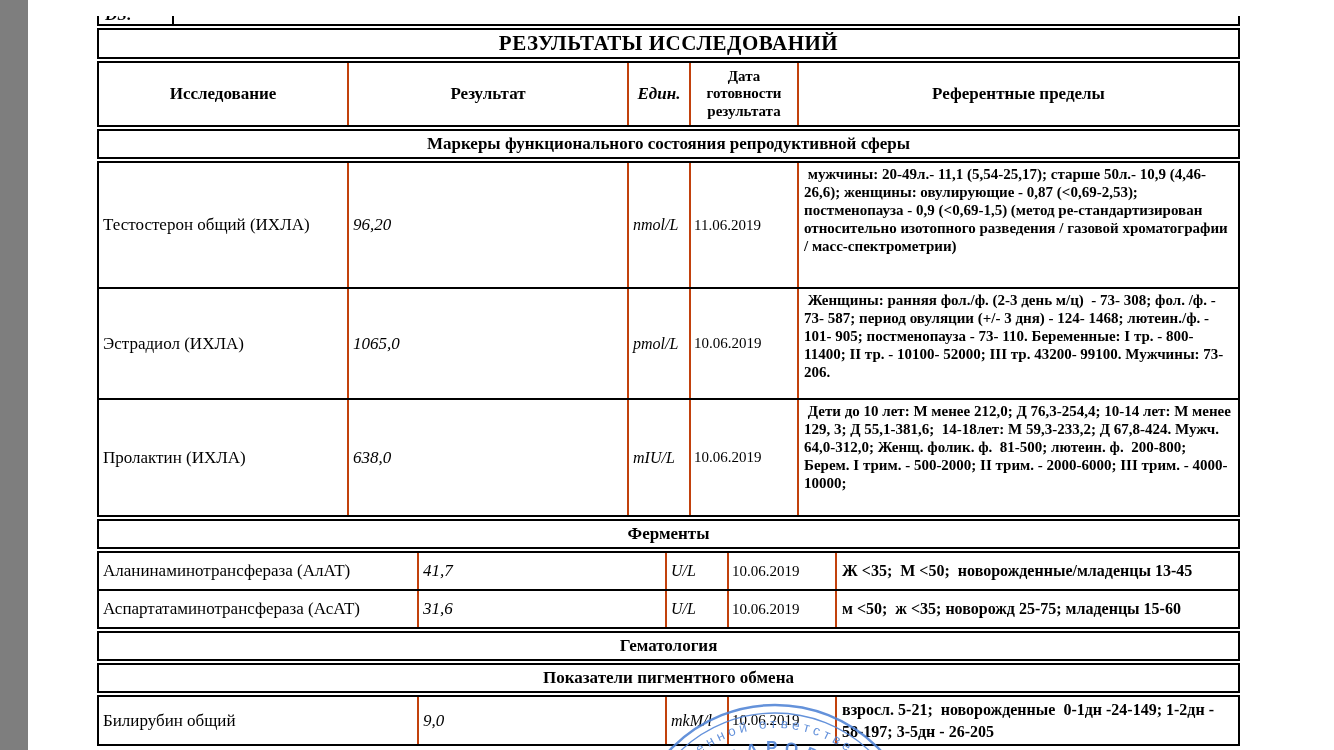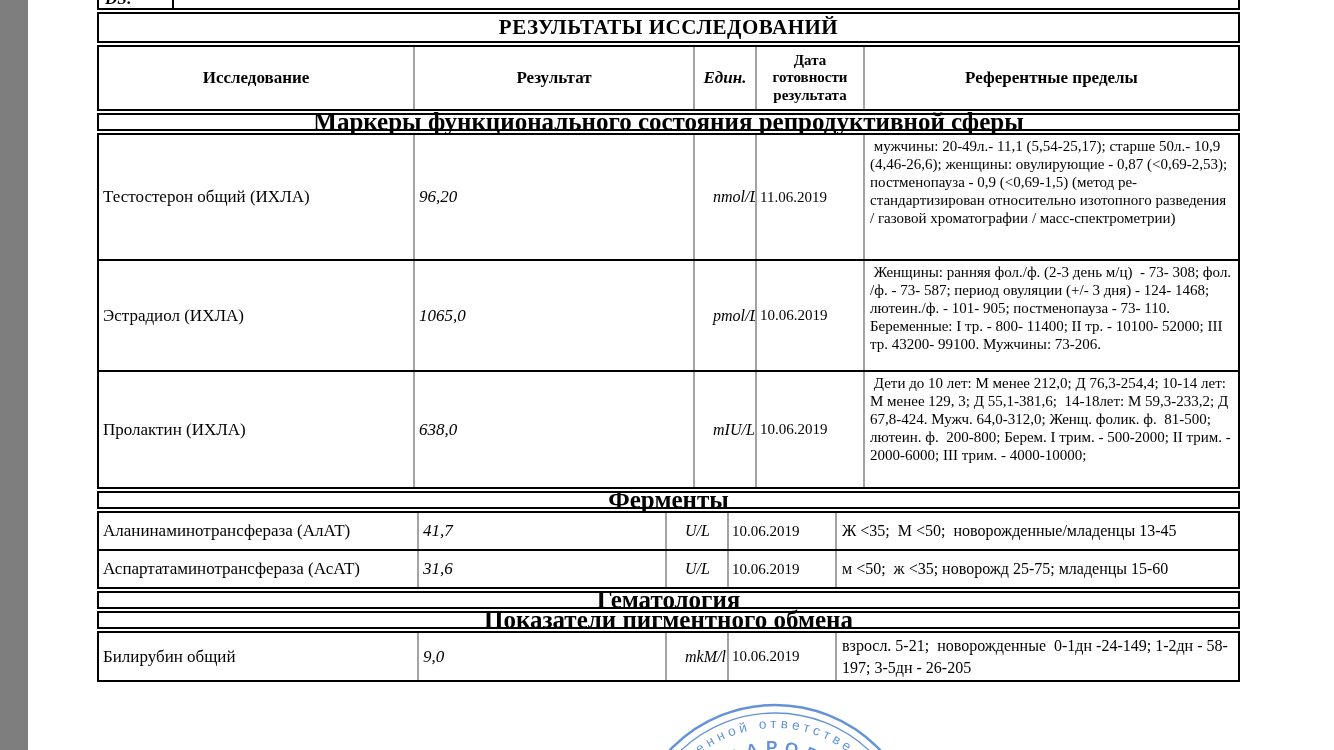--- a/index.html
+++ b/index.html
@@ -9,21 +9,21 @@
     font-family: "Liberation Serif", serif;
     color: #000;
     position: relative;
   }
   .gutter {
     position: absolute; left: 0; top: 0;
     width: 28px; height: 750px;
     background: #7e7e7e;
   }
   .doc {
-    position: absolute; left: 97px; top: 0; width: 1143px;
+    position: absolute; left: 97px; top: 16px; width: 1143px;
   }
   .blk {
     border: 2px solid #000;
     background: #fff;
     margin-bottom: 2px;
   }
   
   .ds-strip {
     height: 10px;
     border-top: none;
@@ -37,44 +37,44 @@
   .ds-strip .ds-label {
     position: absolute; left: 6px; top: -11px;
     font-weight: bold; font-style: italic; font-size: 17px;
   }
   .title-row {
     height: 31px;
     display: flex; align-items: center; justify-content: center;
     font-weight: bold; font-size: 21px; letter-spacing: 0.5px;
   }
   .thead { display: flex; height: 66px; }
-  .cell { border-left: 2px solid #a3a3a3; overflow: hidden; }
+  .cell { border-left: 2px solid #c2410c; overflow: hidden; }
   .cell:first-child { border-left: none; }
-  .c1 { width: 314px; } .c2 { width: 280px; } .c3 { width: 62px; font-style: italic; }
+  .c1 { width: 248px; } .c2 { width: 280px; } .c3 { width: 62px; font-style: italic; }
   .c4 { width: 108px; } .c5 { flex: 1; }
   .cols-b .c1 { width: 318px; }
   .cols-b .c2 { width: 248px; }
   .thead .cell {
     display: flex; align-items: center; justify-content: center;
     text-align: center; font-weight: bold; font-size: 17px;
   }
   .thead .c4 { font-size: 15px; line-height: 1.15; }
   .section-row {
-    height: 18px;
+    height: 30px;
     display: flex; align-items: center; justify-content: center;
-    font-weight: bold; font-size: 25px;
+    font-weight: bold; font-size: 17px;
   }
   .rows { display: flex; flex-direction: column; }
   .t-row { display: flex; }
   .t-row + .t-row { border-top: 2px solid #000; }
   .d-study { padding: 2px 4px; font-size: 17px; display: flex; align-items: center; }
   .d-result { padding: 8px 4px; font-size: 17px; display: flex; align-items: center; font-style: italic; }
-  .d-unit { font-size: 16px; display: flex; align-items: center; padding: 0 18px; }
+  .d-unit { font-size: 16px; display: flex; align-items: center; padding: 0 4px; }
   .d-date { font-size: 15px; display: flex; align-items: center; padding: 0 3px; }
-  .d-ref { padding: 2px 5px; white-space: pre-wrap; }
+  .d-ref { padding: 2px 5px; white-space: pre-wrap; font-weight: bold; }
   .ref-md { font-size: 15px; line-height: 1.2; }
   .ref-sm { font-size: 16px; line-height: 1.35; display: flex; align-items: center; }
   .stamp {
     position: absolute; left: 625px; top: 690px;
     width: 300px; height: 300px;
     pointer-events: none; opacity: 0.88;
   }
   .stamp text { font-family: "Liberation Sans", sans-serif; }
   .stamp .outer-t { font-size: 13.5px; letter-spacing: 4px; }
   .stamp .inner-t { font-size: 17px; font-weight: bold; letter-spacing: 7px; }

